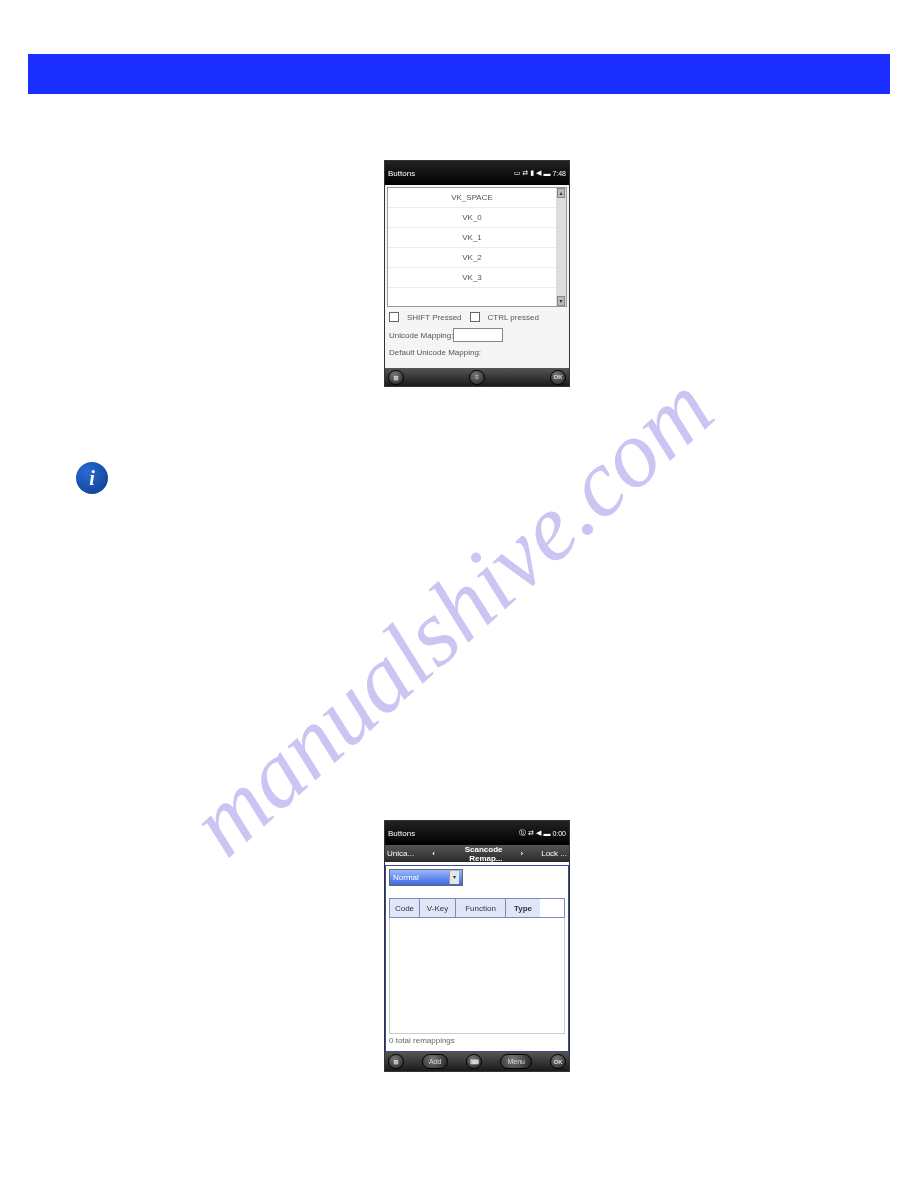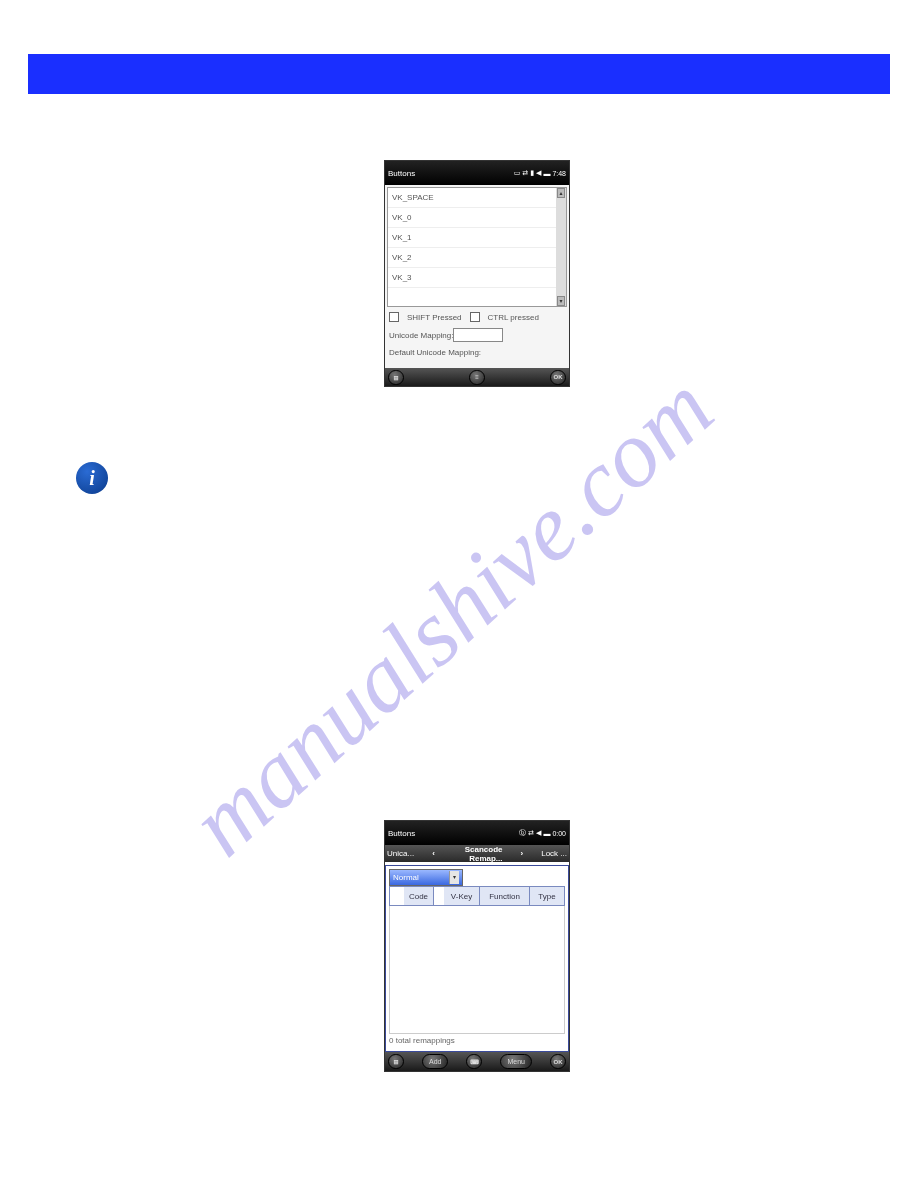--- a/index.html
+++ b/index.html
@@ -82,20 +82,21 @@
     height: 120px;
     display: flex;
     background: #fff;
   }
   .list-items { flex: 1; }
   .list-item {
     padding: 5px 4px;
     border-bottom: 1px solid #eee;
     color: #555;
     font-size: 8px;
+    text-align: center;
   }
   .scrollbar {
     width: 10px;
     background: #ddd;
     display: flex;
     flex-direction: column;
     justify-content: space-between;
     align-items: center;
   }
   .sb-arrow { width: 8px; height: 10px; background: #bbb; border: 1px solid #888; font-size: 6px; text-align: center; }
@@ -162,40 +163,39 @@
     width: 74px;
     height: 17px;
     border: 1px solid #666;
     background: linear-gradient(#9ab8ff, #3a68e0);
     color: #fff;
     display: flex;
     align-items: center;
     padding: 0 3px;
     font-size: 8px;
     justify-content: space-between;
-    margin-bottom: 0;
+    margin-bottom: 12px;
   }
   .dropdown-arrow { width: 10px; height: 13px; background: #e5e5e5; border-left: 1px solid #999; text-align: center; color: #333; font-size: 6px; line-height: 13px; }
   .grid-head {
     display: flex;
     border: 1px solid #7a8abf;
     height: 20px;
-    justify-content: flex-end;
   }
   .grid-cell {
     background: #e0e6f5;
     border-right: 1px solid #7a8abf;
     display: flex;
     align-items: center;
     justify-content: center;
     font-size: 8px;
     color: #334;
   }
   .grid-cell:last-child { border-right: none; }
-  .gc1 { width: 30px; } .gc2 { width: 36px; margin-left: 10px; } .gc3 { width: 50px; } .gc4 { width: 34px; }
+  .gc1 { width: 30px; } .gc2 { width: 36px; } .gc3 { width: 50px; } .gc4 { width: 34px; font-weight: bold; }
   .grid-body { flex: 1; border: 1px solid #ccc; border-top: none; background: #fff; }
   .footer-label { font-size: 8px; color: #666; padding: 2px 0 3px; }
   .bottom-bar2 {
     height: 19px;
     background: linear-gradient(#555, #1a1a1a);
     display: flex;
     align-items: center;
     justify-content: space-between;
     padding: 0 3px;
     gap: 2px;

